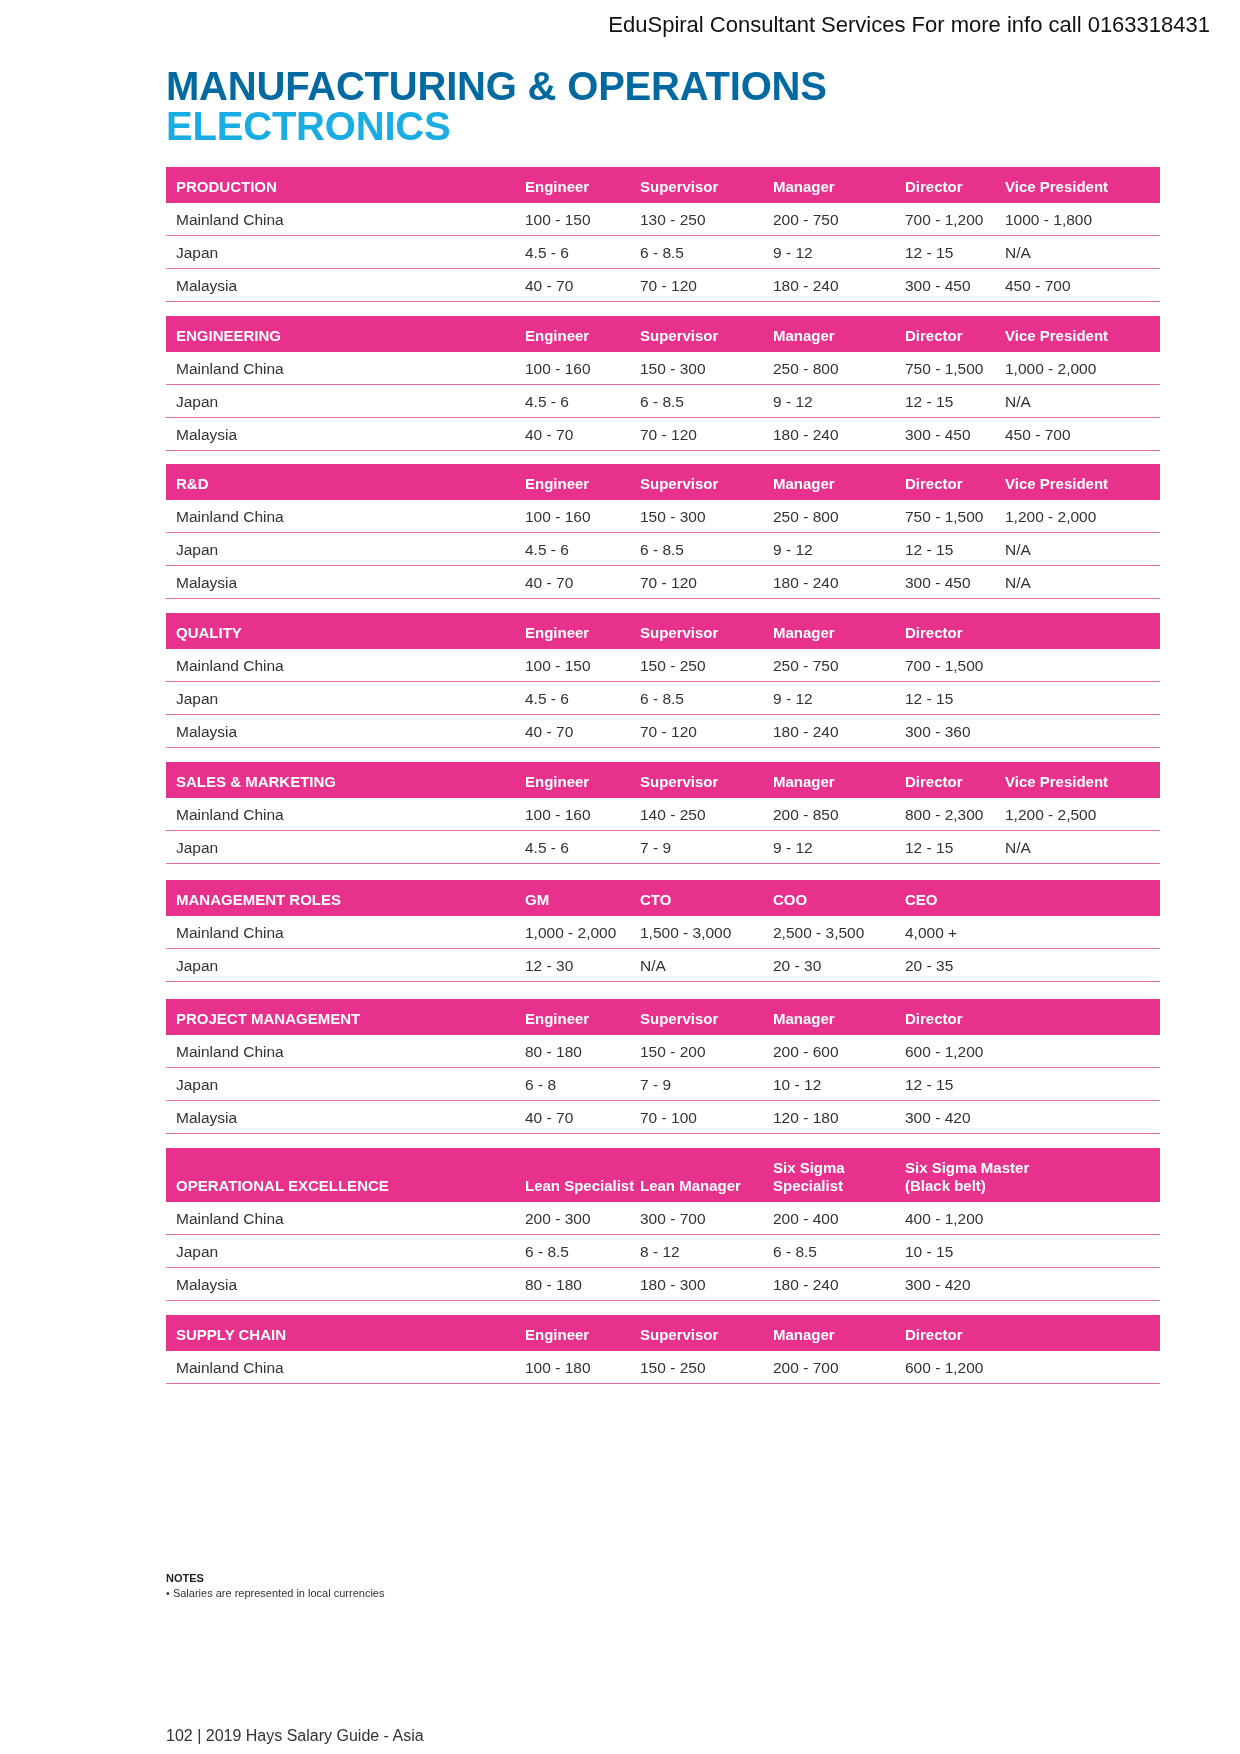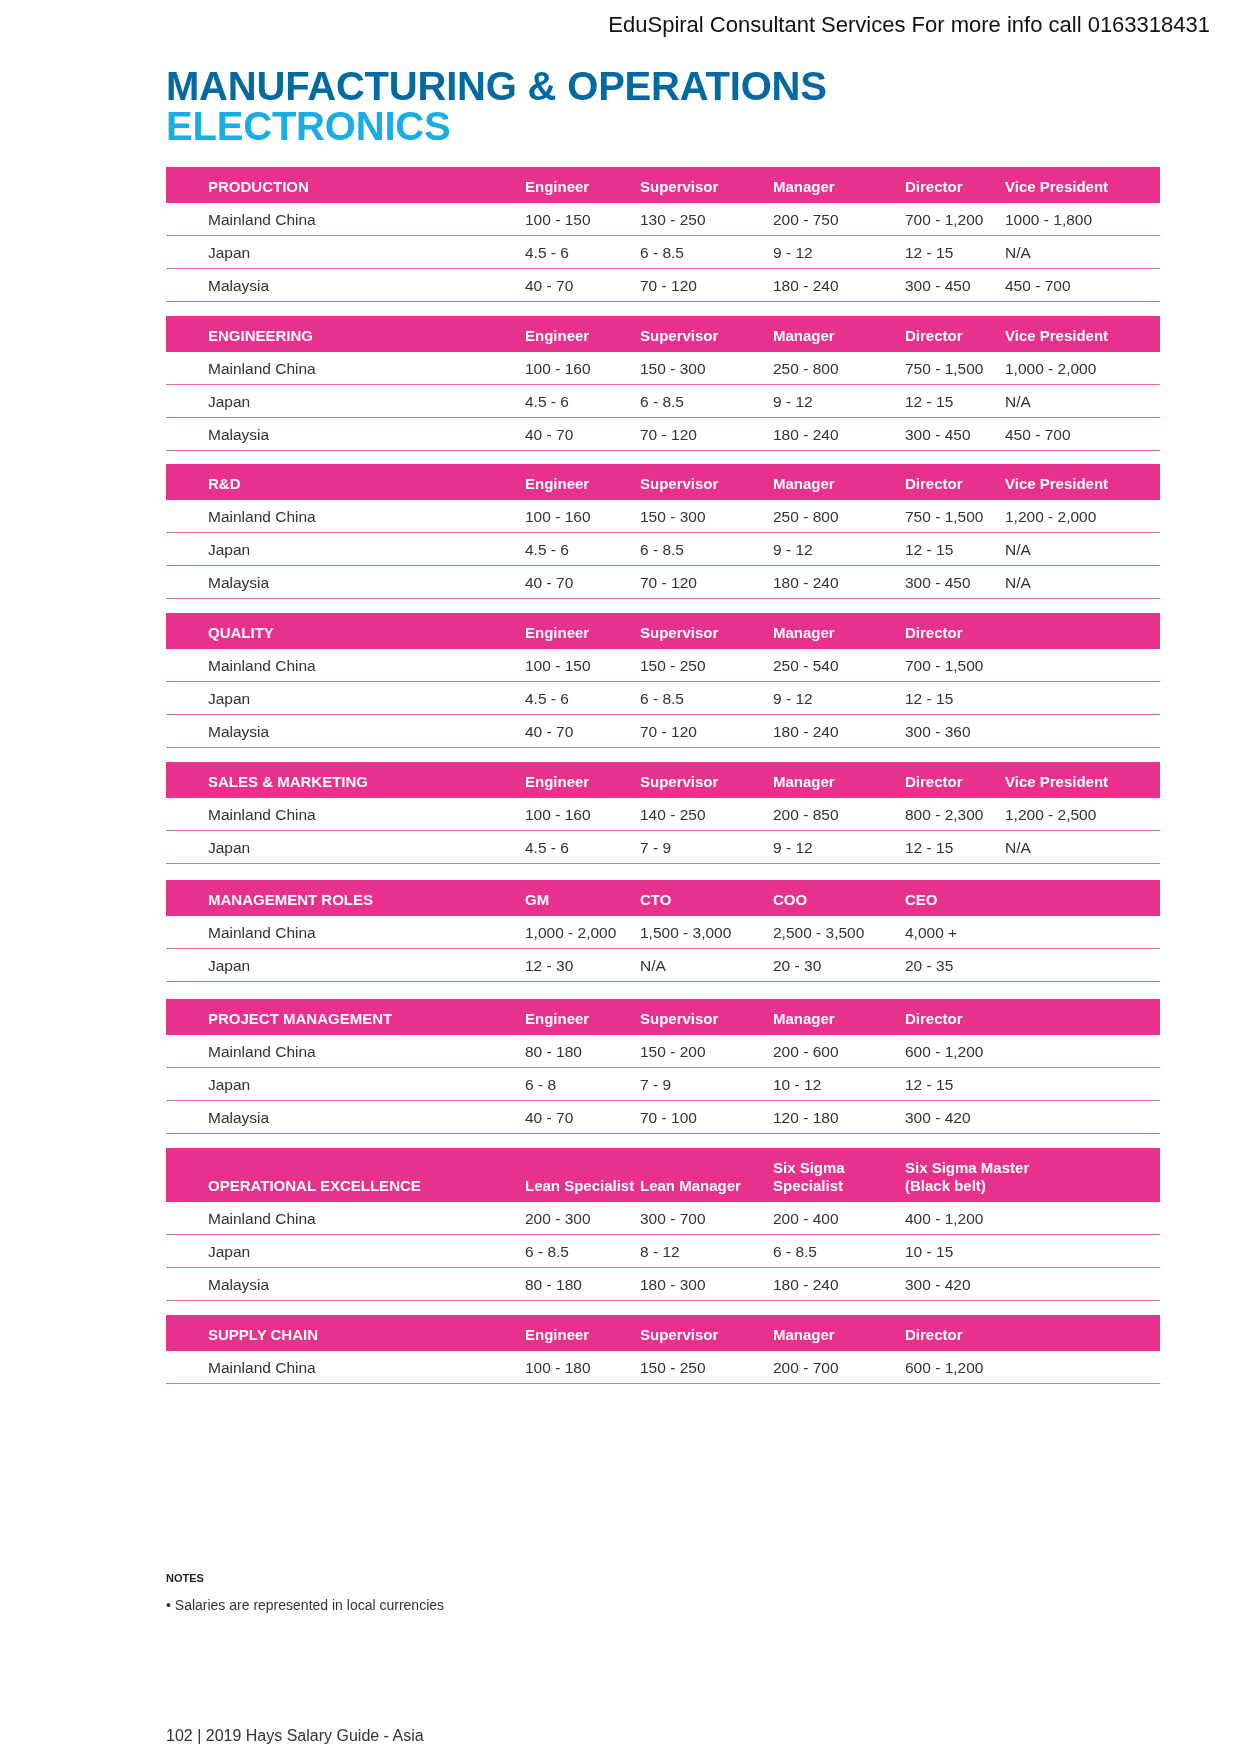--- a/index.html
+++ b/index.html
@@ -7,24 +7,24 @@
   .top-banner { position: absolute; top: 12px; right: 30px; font-family: "Liberation Sans", sans-serif; font-size: 22px; color: #111; white-space: nowrap; }
   .title-wrap { position: absolute; left: 166px; top: 66px; }
   .title-main { font-family: Liberation Sans, sans-serif; font-weight: 700; font-size: 40px; line-height: 40px; color: #0369a1; letter-spacing: -0.2px; }
   .title-sub { font-family: "Liberation Sans", sans-serif; font-weight: 700; font-size: 40px; line-height: 40px; color: #1aade4; letter-spacing: -0.2px; }
   .section { position: absolute; left: 166px; width: 994px; }
   .hdr { background: #e8318c; color: #fff; font-weight: 700; font-size: 15px; position: relative; height: 36px; }
   .hdr.tall { height: 54px; }
   .hdr .c { position: absolute; bottom: 7px; line-height: 18px; }
   .row { position: relative; height: 32px; border-bottom: 1.5px solid #e26aa5; }
   .row .c { position: absolute; top: 8px; font-size: 15.5px; color: #333; white-space: nowrap; }
-  .c0 { left: 10px; margin-left: 32px; } .c1 { left: 343px; margin-left: 16px; } .c2 { left: 474px; } .c3 { left: 607px; } .c4 { left: 739px; } .c5 { left: 839px; }
+  .c0 { left: 10px; } .c1 { left: 343px; margin-left: 16px; } .c2 { left: 474px; } .c3 { left: 607px; } .c4 { left: 739px; } .c5 { left: 839px; }
   .notes { position: absolute; left: 166px; top: 1572px; }
   .notes-title { font-size: 11px; font-weight: 700; color: #222; }
-  .notes-item { font-size: 14px; color: #333; margin-top: 13px; }
+  .notes-item { font-size: 11px; color: #333; margin-top: 3px; }
   .footer { position: absolute; left: 166px; top: 1691px; font-size: 16px; color: #333; margin-top: 36px; }
 </style>
 </head>
 <body>
 
 <div class="top-banner">EduSpiral Consultant Services For more info call 0163318431</div>
 
 <div class="title-wrap">
   <div class="title-main">MANUFACTURING &amp; OPERATIONS</div>
   <div class="title-sub">ELECTRONICS</div>
@@ -140,21 +140,21 @@
     <span class="c c0">QUALITY</span>
     <span class="c c1">Engineer</span>
     <span class="c c2">Supervisor</span>
     <span class="c c3">Manager</span>
     <span class="c c4">Director</span>
   </div>
   <div class="row">
     <span class="c c0">Mainland China</span>
     <span class="c c1">100 - 150</span>
     <span class="c c2">150 - 250</span>
-    <span class="c c3">250 - 540</span>
+    <span class="c c3">250 - 750</span>
     <span class="c c4">700  - 1,500</span>
   </div>
   <div class="row">
     <span class="c c0">Japan</span>
     <span class="c c1">4.5 - 6</span>
     <span class="c c2">6 - 8.5</span>
     <span class="c c3">9 - 12</span>
     <span class="c c4">12 - 15</span>
   </div>
   <div class="row">

